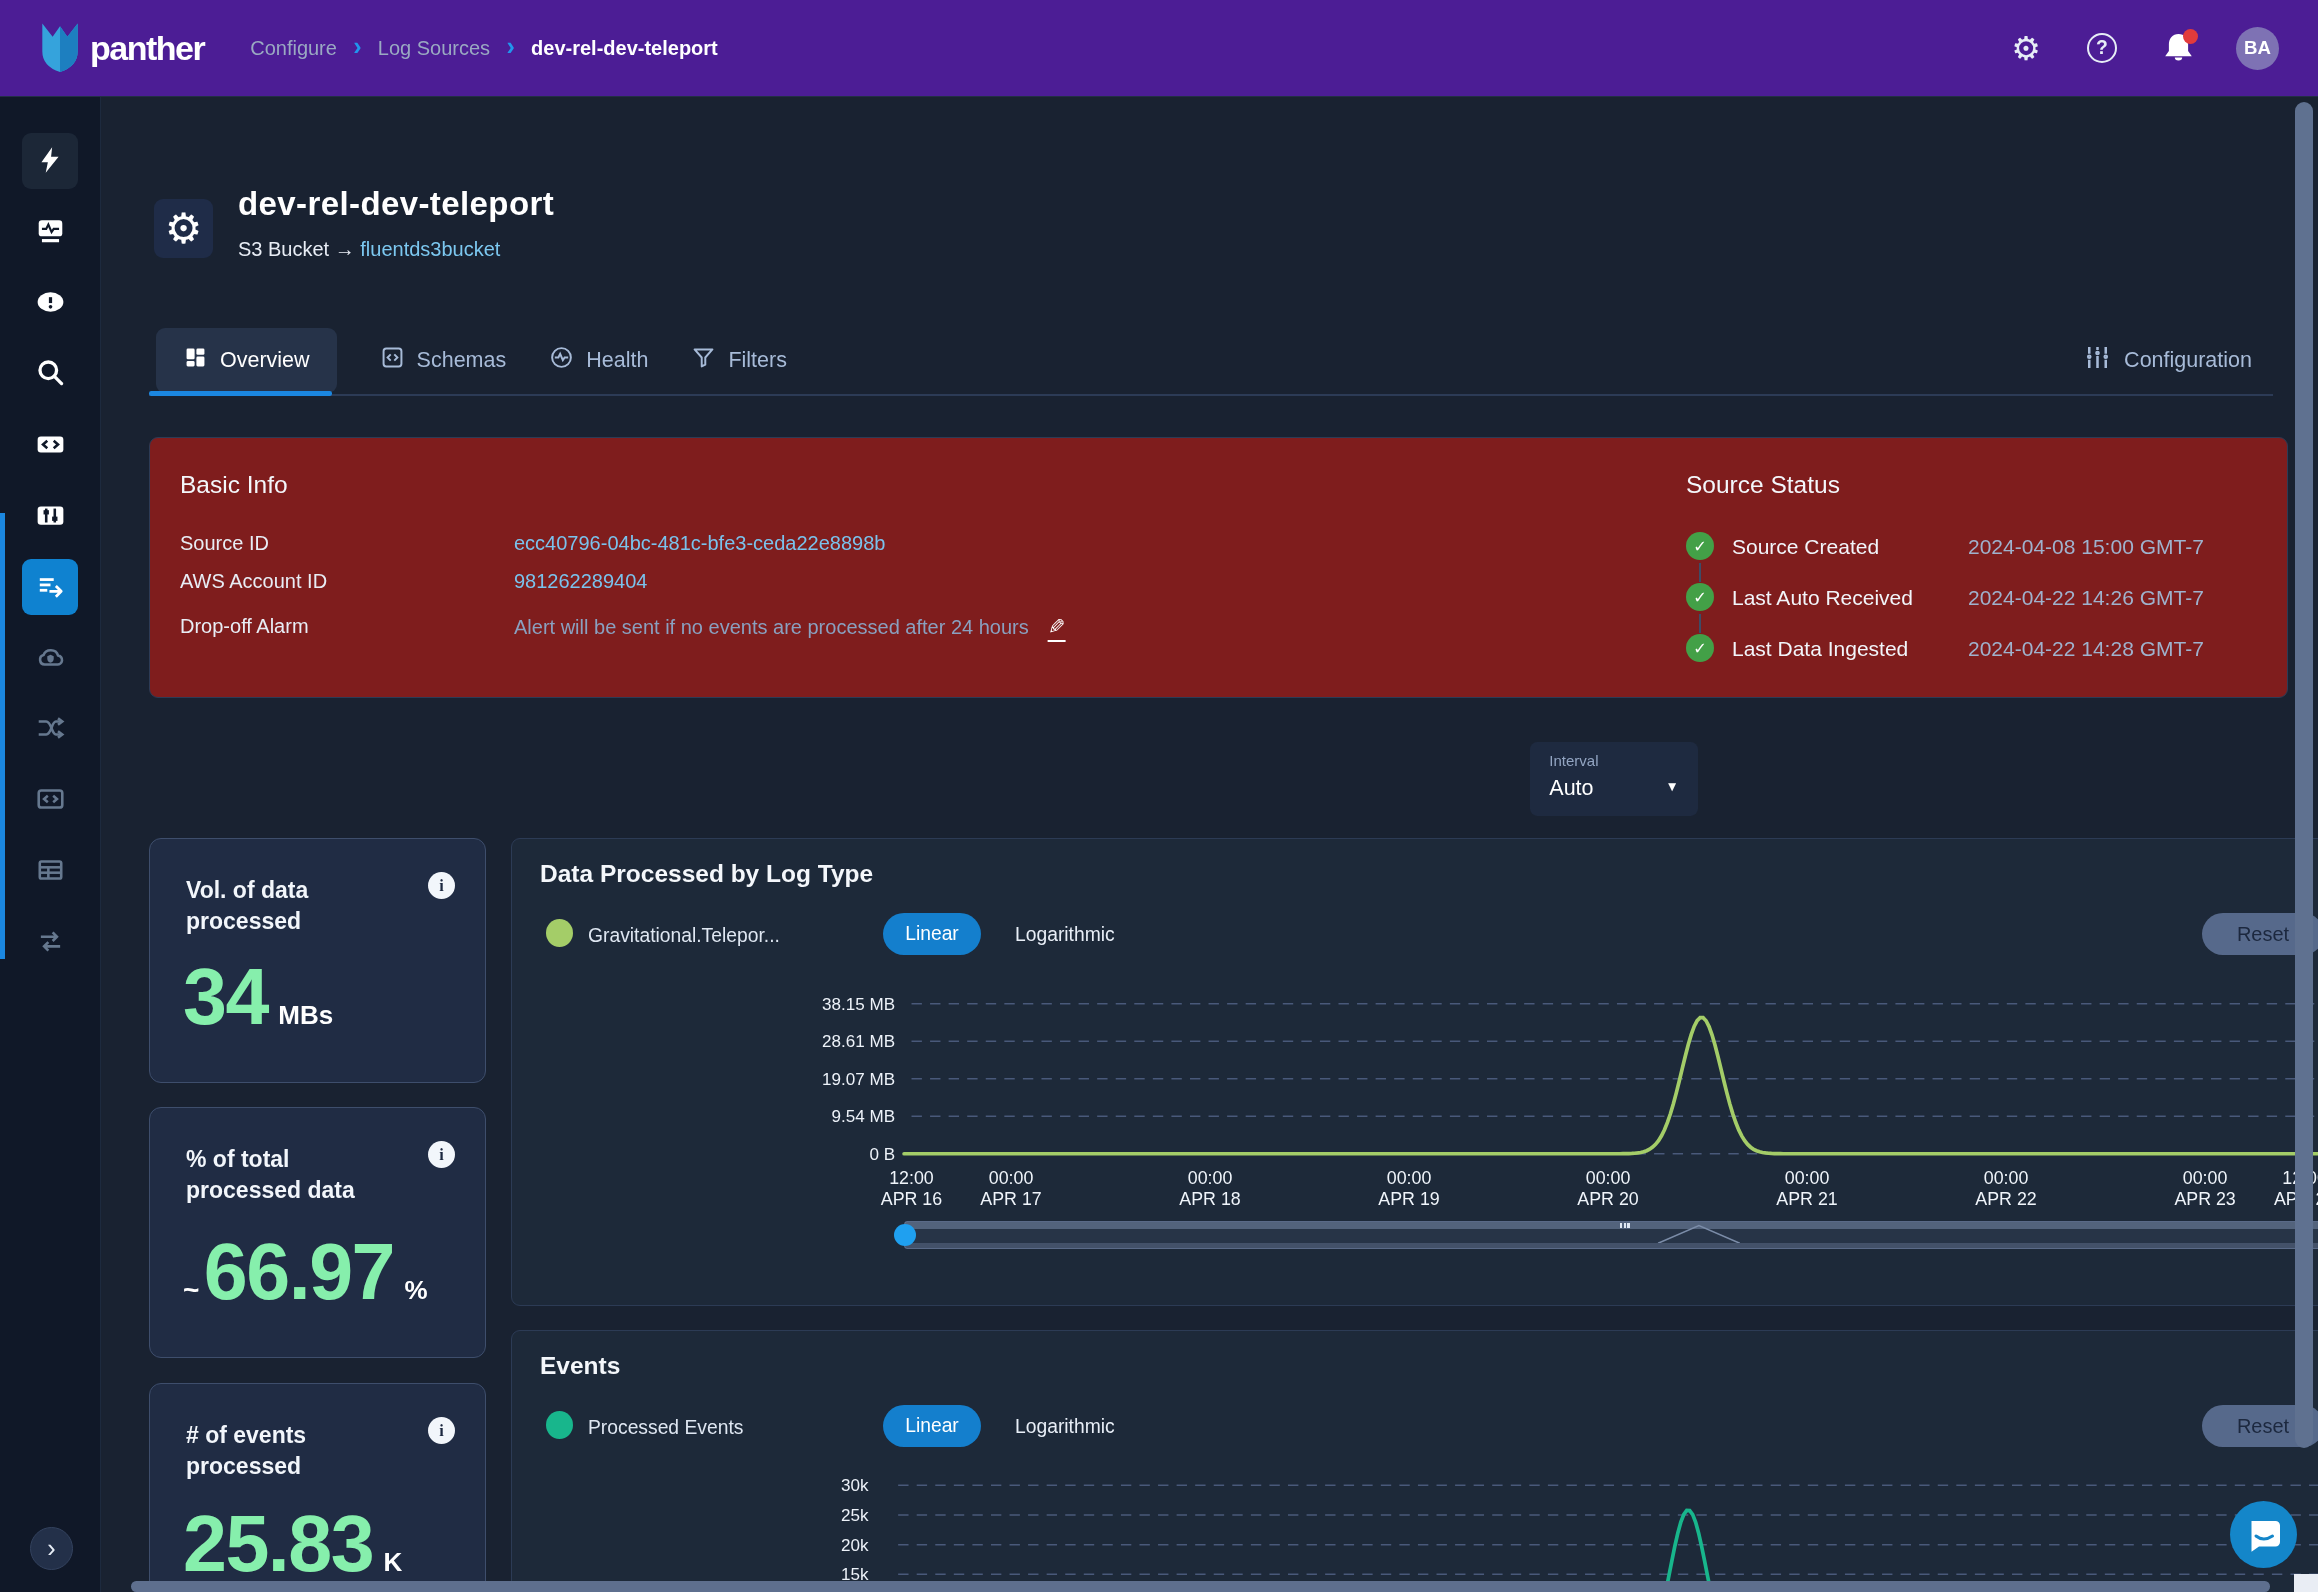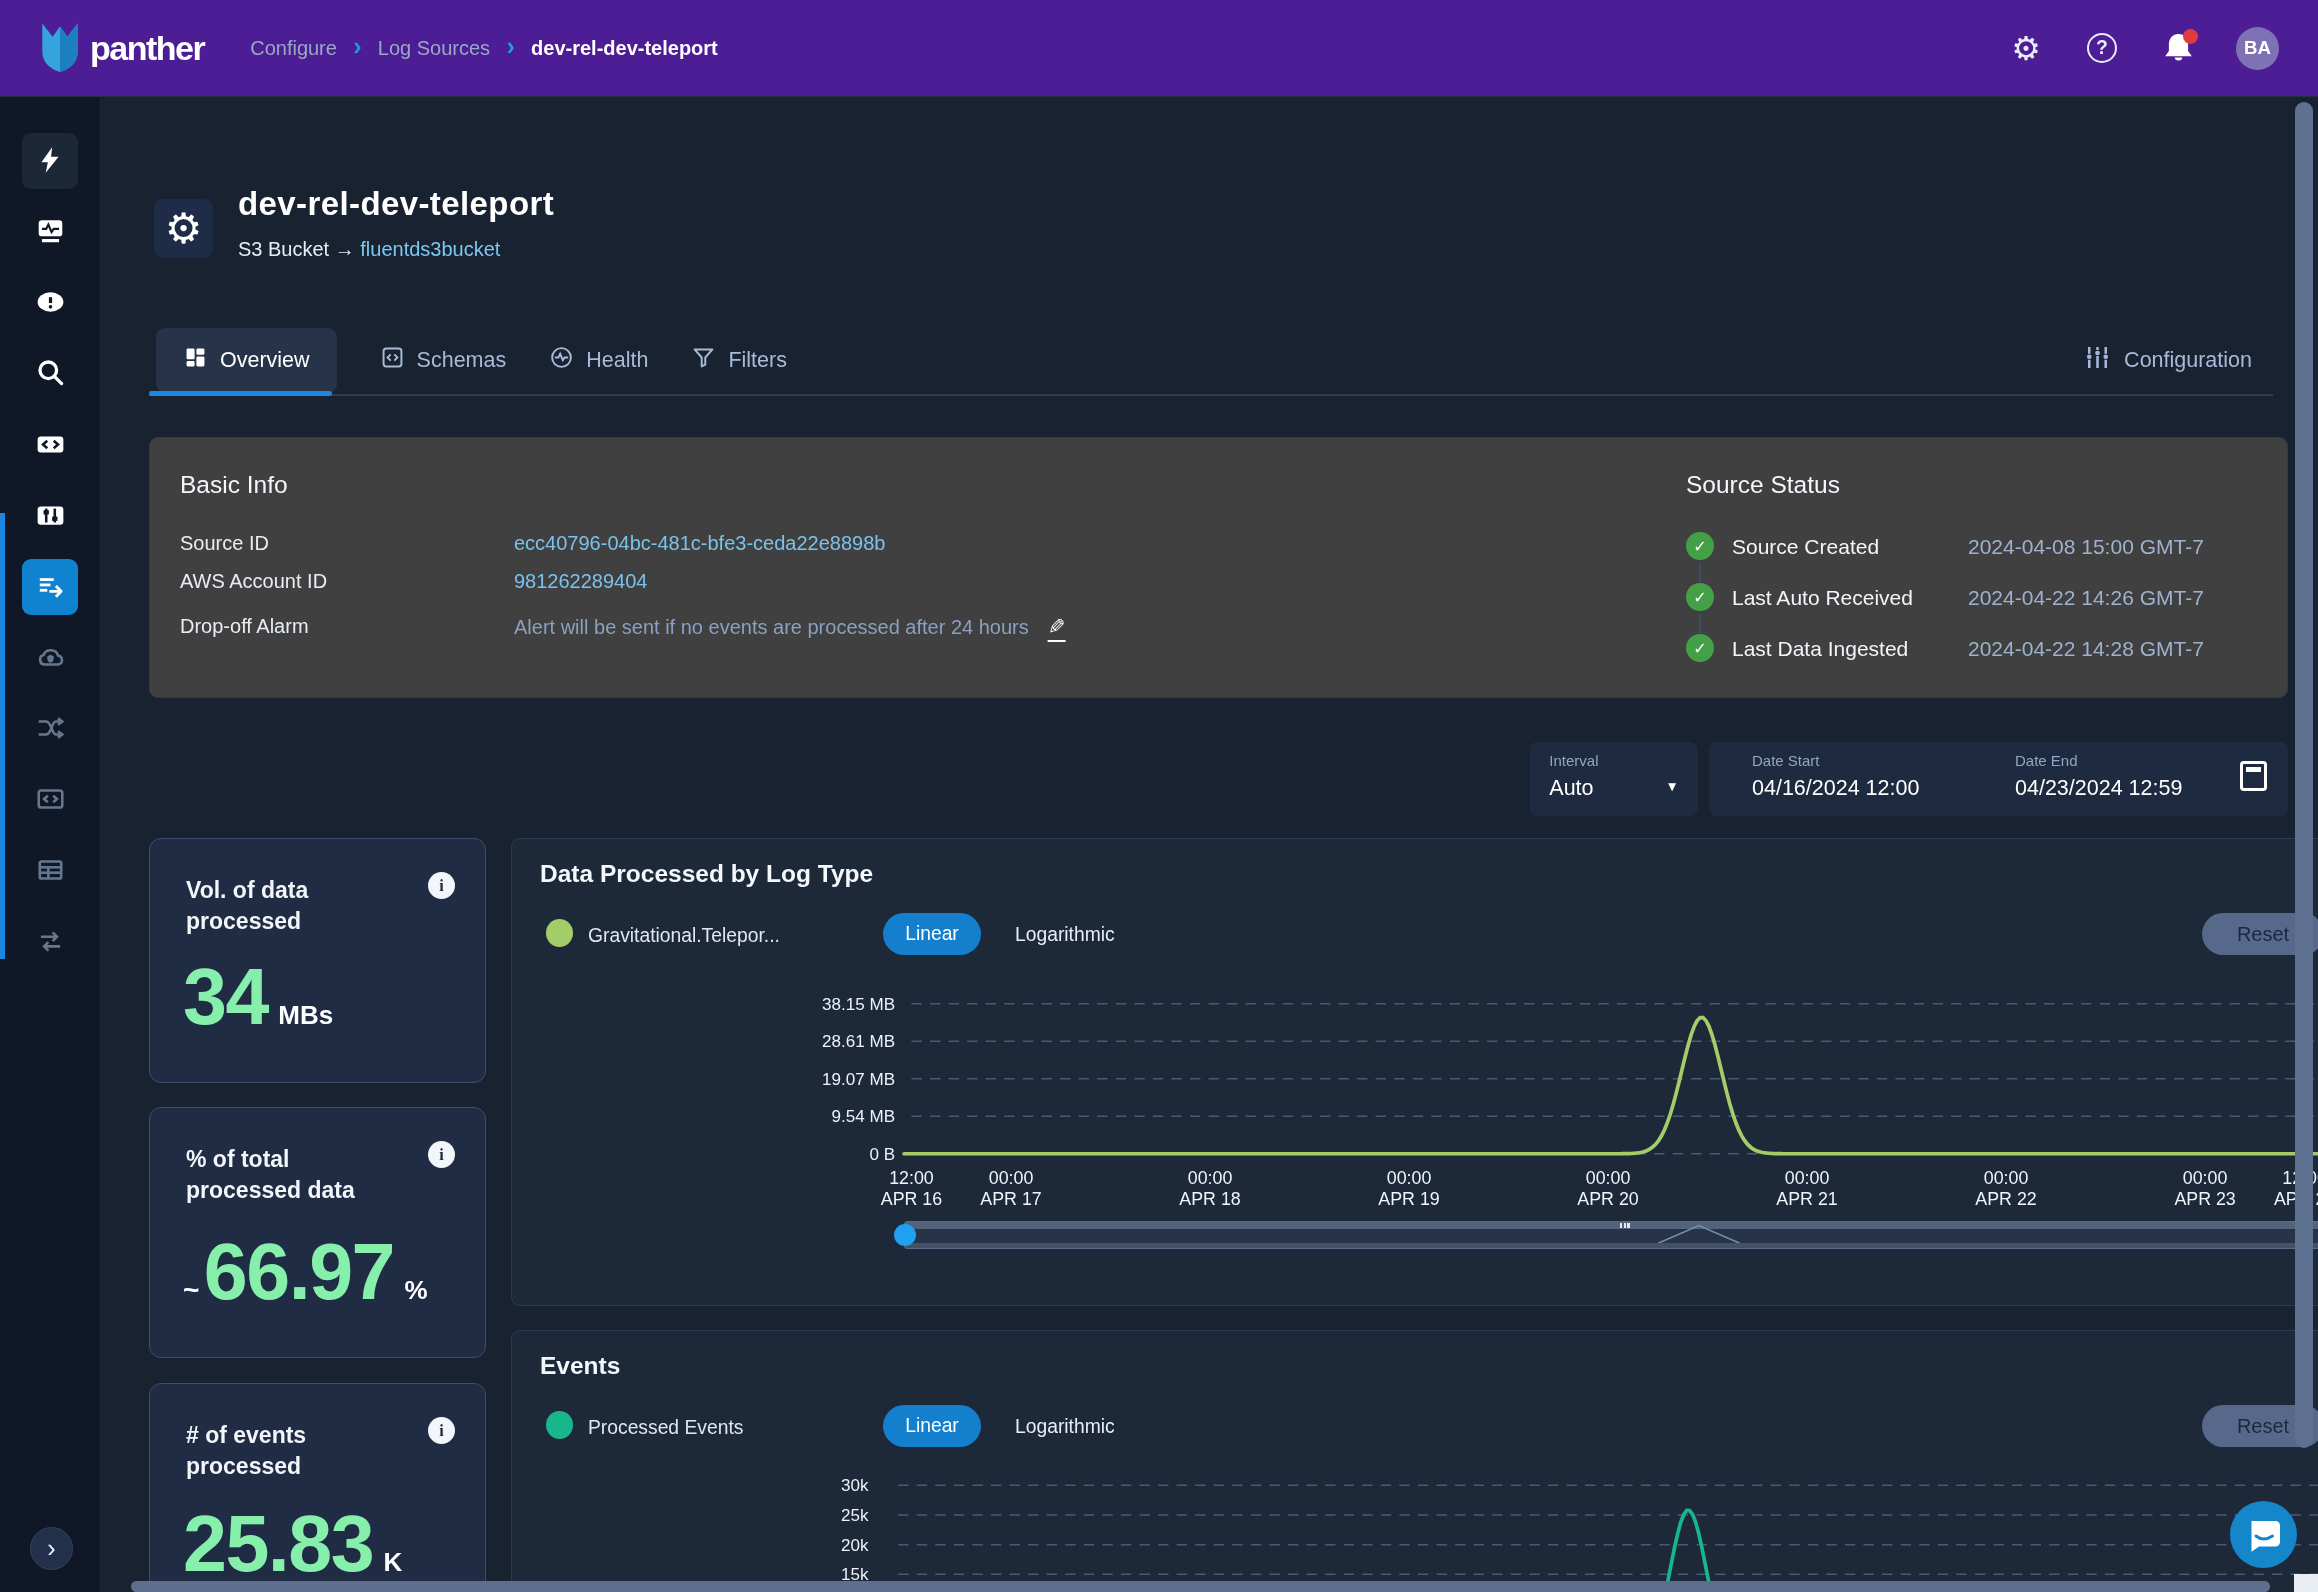--- a/index.html
+++ b/index.html
@@ -42,21 +42,21 @@
 
   
   #tabs-row { position:absolute; left:55px; top:230px; display:flex; align-items:center; gap:43px; height:67px; }
   .tab { display:flex; align-items:center; gap:12px; font-size:21.5px; color:#a7bbd8; cursor:pointer; white-space:nowrap; }
   .tab.active { background:#263349; border-radius:9px; padding:0 27px; height:65px; color:#ffffff; }
   #tabs-divider { position:absolute; left:48px; top:297px; width:2124px; height:1.5px; background:#2c3b56; }
   #tab-underline { position:absolute; left:48px; top:294px; width:183px; height:5.2px; background:#1b87e0; border-radius:2.2px; }
   #config-btn { position:absolute; right:67px; top:247px; display:flex; align-items:center; gap:13.4px; font-size:21.5px; color:#a7bbd8; cursor:pointer; }
 
   
-  #info-panel { position:absolute; left:48px; top:340px; width:2139px; height:261px; background:#404040; border:0.7px solid #2c3b55; border-radius:9px; }
+  #info-panel { position:absolute; left:48px; top:340px; width:2139px; height:261px; background:#7f1d1d; border:0.7px solid #2c3b55; border-radius:9px; }
   .panel-title { position:absolute; font-size:24.5px; font-weight:500; color:#f4f7fb; }
   .bi-label { position:absolute; left:30px; font-size:20px; color:#e8edf5; }
   .bi-value { position:absolute; left:364px; font-size:20px; }
   .bi-value.link { color:#7ac2ec; }
   .bi-value.muted { color:#8aa0bf; }
   .edit-ic { display:inline-block; margin-left:19.3px; color:#ffffff; font-size:21px; border-bottom:2.2px solid #fff; padding-bottom:0.7px; cursor:pointer; transform:scaleX(-1); }
   .st-check { position:absolute; width:28px; height:28px; border-radius:50%; background:#43a047; color:#fff; font-size:16.3px; font-weight:bold; display:flex; align-items:center; justify-content:center; }
   .st-line { position:absolute; width:1.5px; height:19.3px; background:#3d4c66; }
   .st-label { position:absolute; font-size:21px; color:#f2f5fa; }
   .st-value { position:absolute; font-size:21px; color:#9fb2cd; }
@@ -323,27 +323,20 @@
           <div class="st-label" style="left: 1582px; top: 199px;">Last Data Ingested</div>
           <div class="st-value" style="left: 1818px; top: 199px;">2024-04-22 14:28 GMT-7</div>
         </div>
     </section>
 
     <h2 id="ov-title">Overview Stats</h2>
     <div id="interval-box">
       <span class="sm-label" style="left:19.3px;">Interval</span>
       <span class="val" style="left:19.3px;">Auto</span>
       <span class="caret">▼</span>
-    </div>
-    <div id="date-box">
-      <span class="sm-label" style="left:43px;">Date Start</span>
-      <span class="val" style="left:43px;">04/16/2024 12:00</span>
-      <span class="sm-label" style="left:306px;">Date End</span>
-      <span class="val" style="left:306px;">04/23/2024 12:59</span>
-      <span class="cal-ic"></span>
     </div>
 
     <div id="stat-cards">
         <div class="stat-card" style="top: 741px; height: 245px;">
           <div class="sc-title">Vol. of data processed</div>
           <div class="info-ic">i</div>
           <div class="sc-valrow">
             <span class="sc-value">34</span>
             <span class="sc-unit">MBs</span>
           </div>

